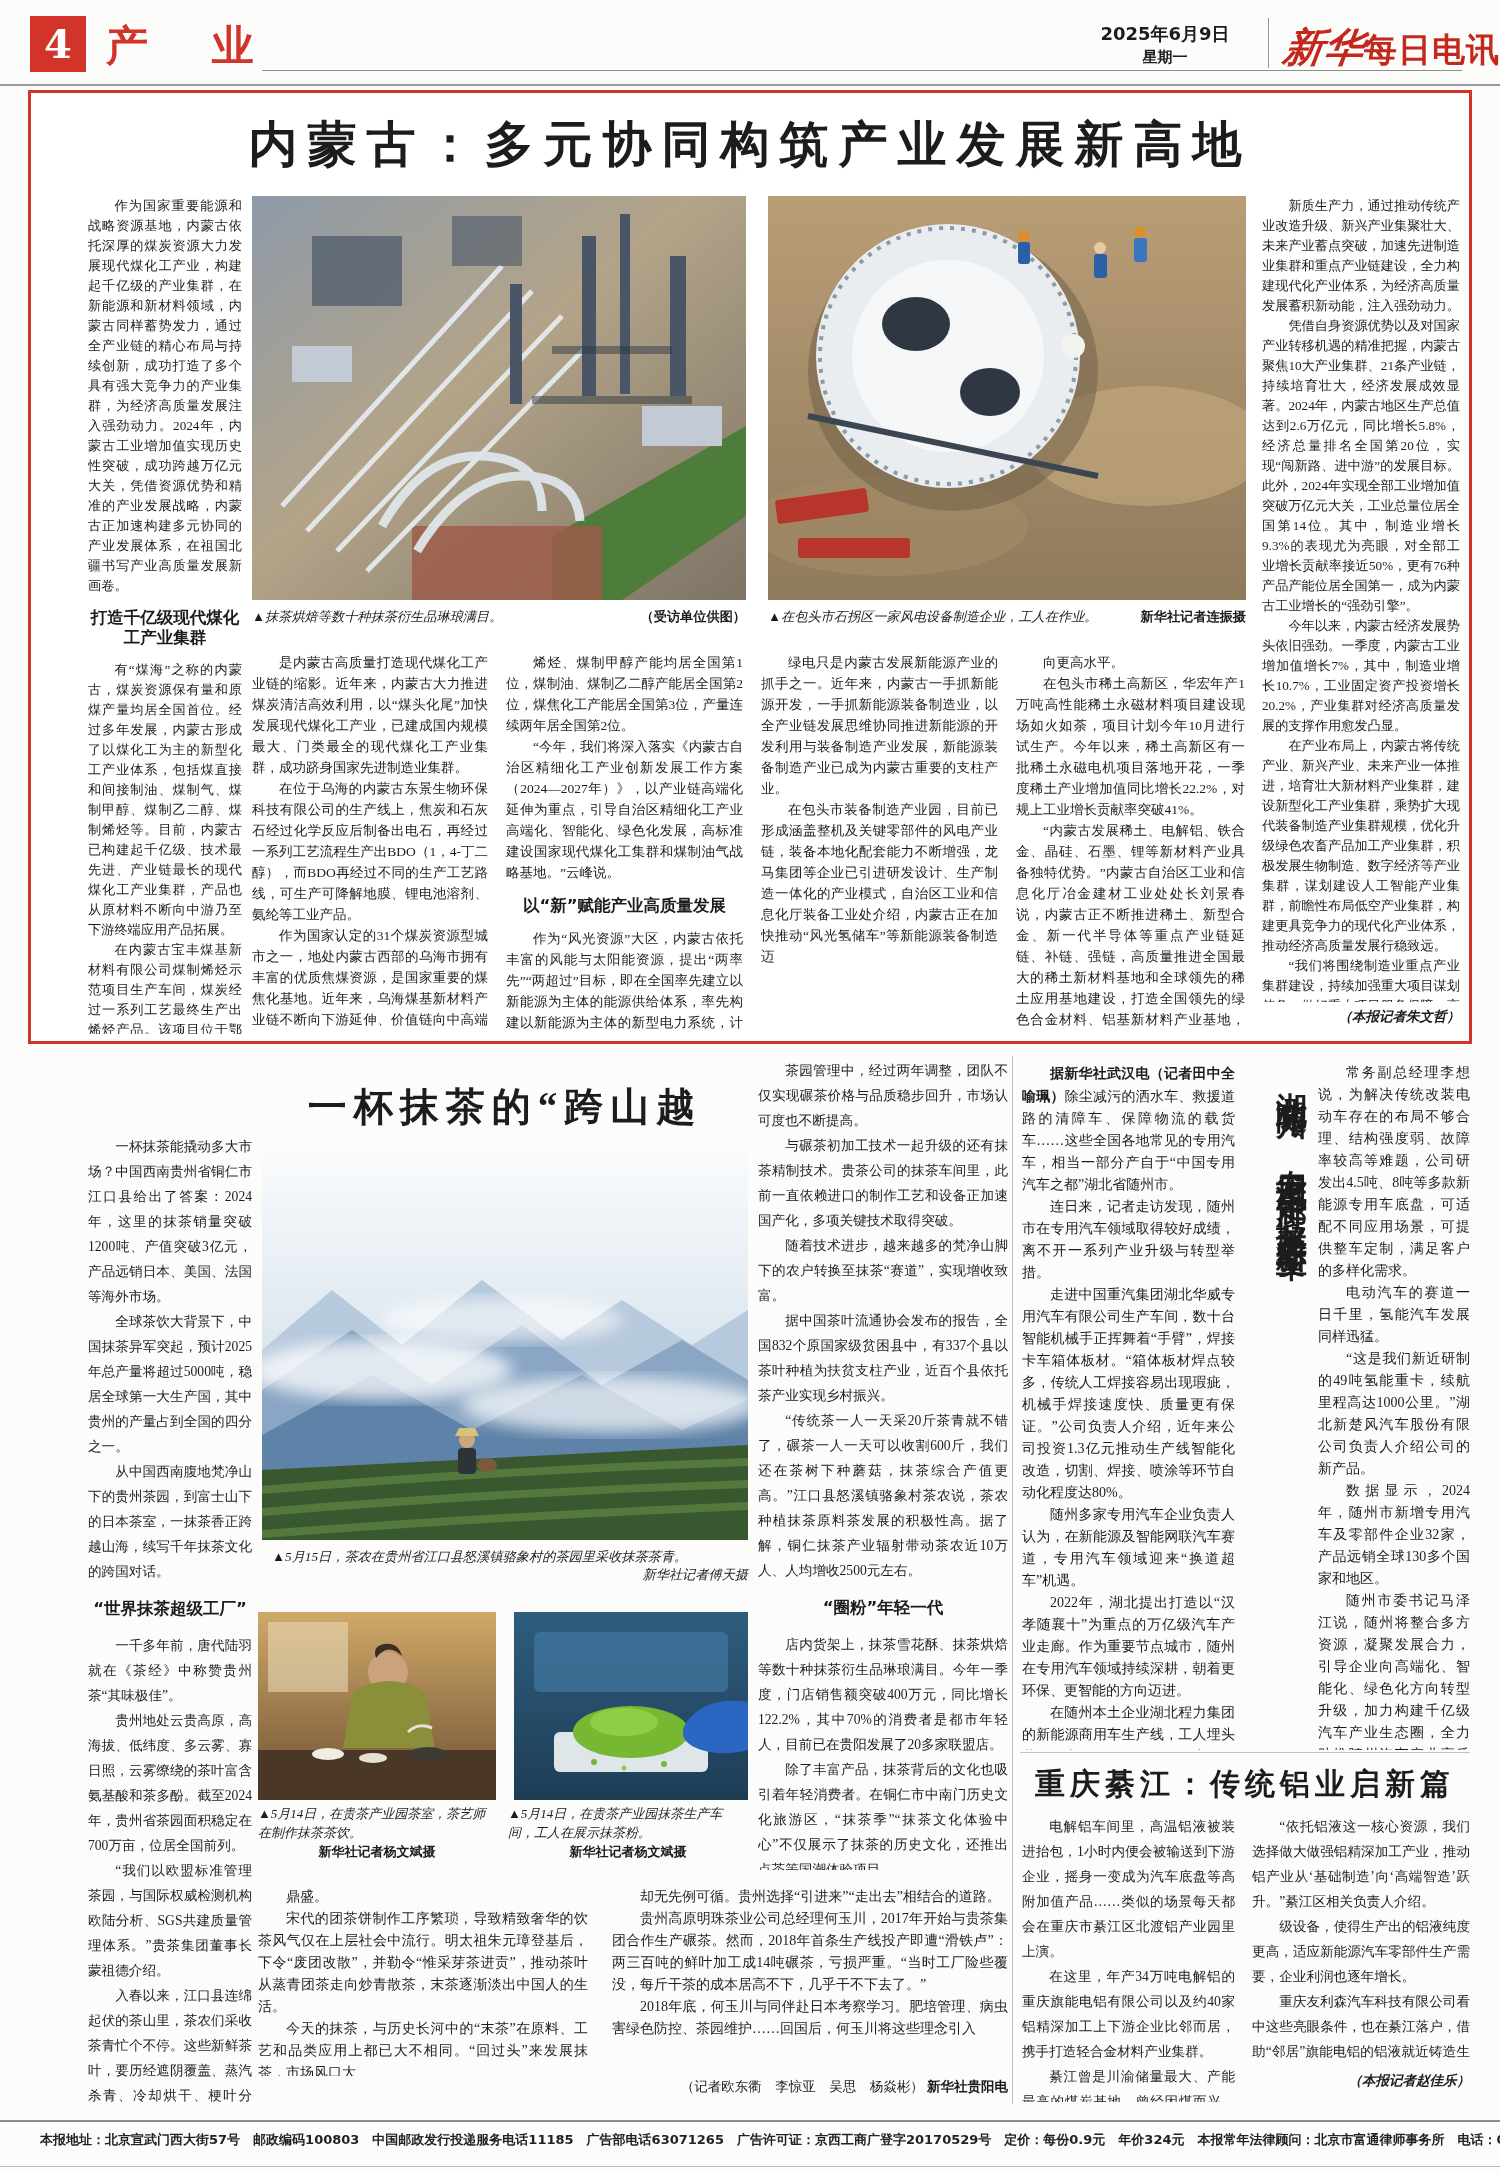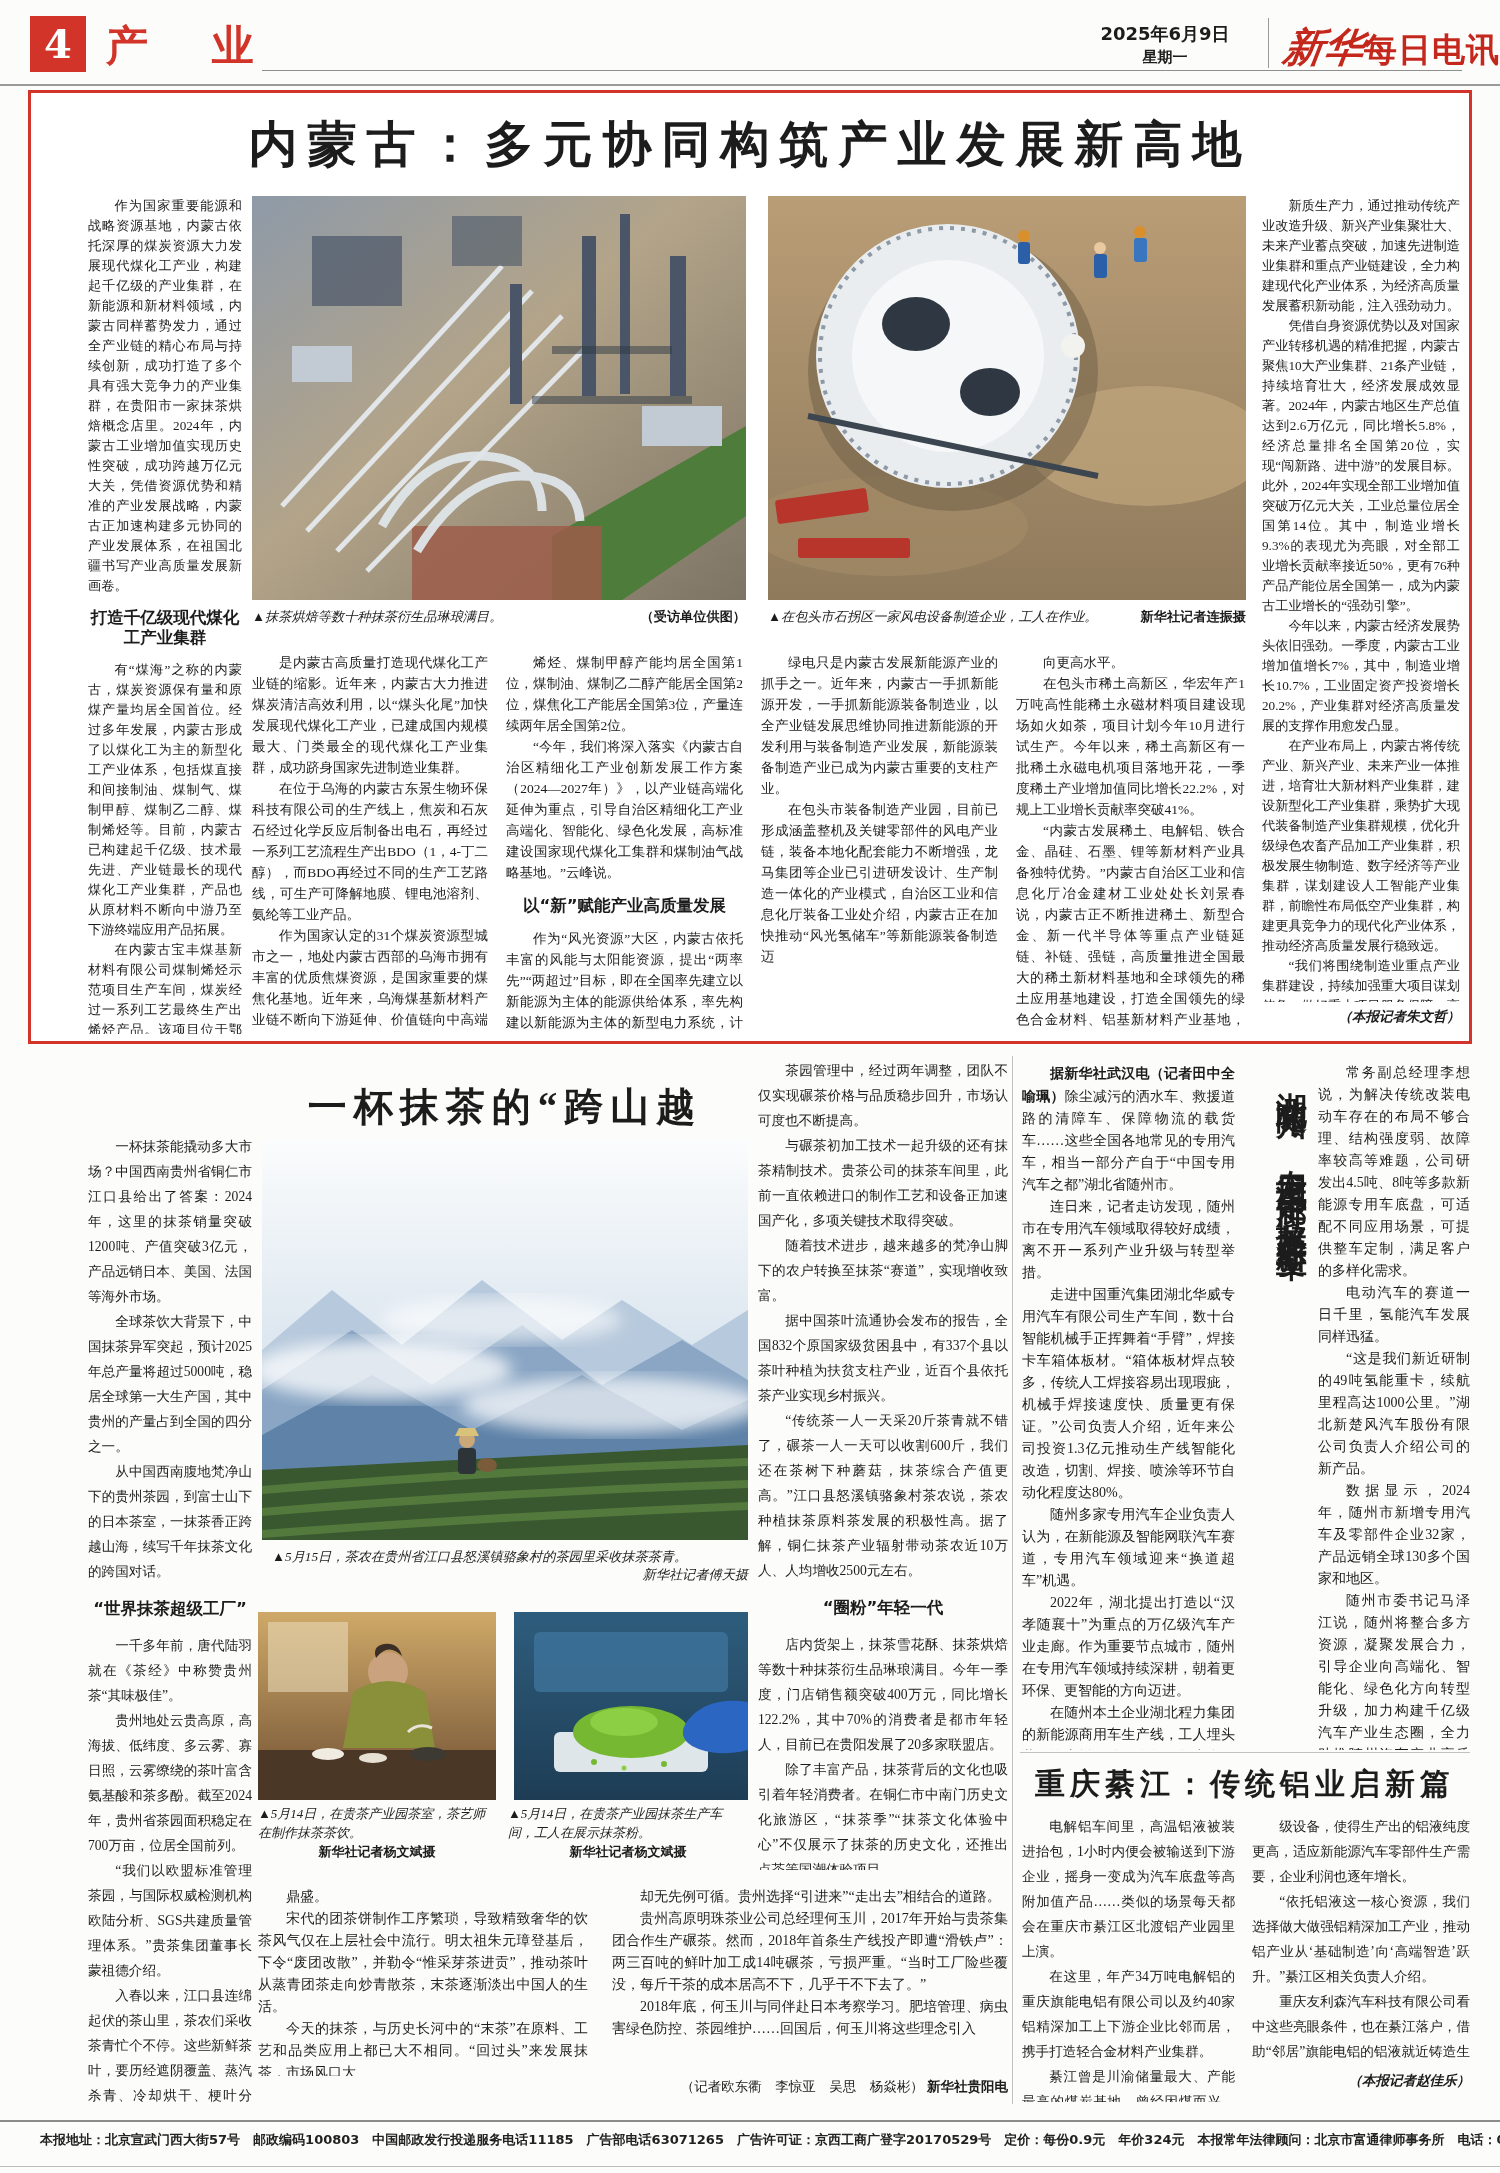--- a/index.html
+++ b/index.html
@@ -70,21 +70,21 @@
   </div>
   <div class="abs vline"></div>
   <div class="abs masthead">
     <span class="mh1">新华</span><span class="mh2">每日电讯</span>
   </div>
 
   <div class="abs redbox"></div>
   <div class="abs headline1">内蒙古：多元协同构筑产业发展新高地</div>
 
   <div class="abs col fA" style="left:88px;top:196px;width:154px;height:838px;">
-    <p class="para">作为国家重要能源和战略资源基地，内蒙古依托深厚的煤炭资源大力发展现代煤化工产业，构建起千亿级的产业集群，在新能源和新材料领域，内蒙古同样蓄势发力，通过全产业链的精心布局与持续创新，成功打造了多个具有强大竞争力的产业集群，在贵阳市一家抹茶烘焙概念店里。2024年，内蒙古工业增加值实现历史性突破，成功跨越万亿元大关，凭借资源优势和精准的产业发展战略，内蒙古正加速构建多元协同的产业发展体系，在祖国北疆书写产业高质量发展新画卷。</p>
+    <p class="para">作为国家重要能源和战略资源基地，内蒙古依托深厚的煤炭资源大力发展现代煤化工产业，构建起千亿级的产业集群，在新能源和新材料领域，内蒙古同样蓄势发力，通过全产业链的精心布局与持续创新，成功打造了多个具有强大竞争力的产业集群，为经济高质量发展注入强劲动力。2024年，内蒙古工业增加值实现历史性突破，成功跨越万亿元大关，凭借资源优势和精准的产业发展战略，内蒙古正加速构建多元协同的产业发展体系，在祖国北疆书写产业高质量发展新画卷。</p>
     <div class="sub">打造千亿级现代煤化工产业集群</div>
     <div>
         <p class="para">有“煤海”之称的内蒙古，煤炭资源保有量和原煤产量均居全国首位。经过多年发展，内蒙古形成了以煤化工为主的新型化工产业体系，包括煤直接和间接制油、煤制气、煤制甲醇、煤制乙二醇、煤制烯烃等。目前，内蒙古已构建起千亿级、技术最先进、产业链最长的现代煤化工产业集群，产品也从原材料不断向中游乃至下游终端应用产品拓展。</p>
         <p class="para">在内蒙古宝丰煤基新材料有限公司煤制烯烃示范项目生产车间，煤炭经过一系列工艺最终生产出烯烃产品。该项目位于鄂尔多斯市乌审旗图克工业园区，设备装置全部由我国自主生产制造，其中23项关键技术设备达到国际顶尖水平。该项目年产300万吨，是目前全球单体规模最大的煤制烯烃生产项目。</p>
       </div>
   </div>
 
   <div class="abs" style="left:252px;top:196px;width:494px;height:404px;">
     <svg class="photo" width="494" height="404" viewBox="0 0 494 404" preserveAspectRatio="none">
       <defs>
@@ -379,22 +379,22 @@
   <div class="abs headline3">重庆綦江：传统铝业启新篇</div>
   <div class="abs col fC" style="left:1022px;top:1814px;width:213px;height:288px;">
     <div>
         <p class="para">电解铝车间里，高温铝液被装进抬包，1小时内便会被输送到下游企业，摇身一变成为汽车底盘等高附加值产品……类似的场景每天都会在重庆市綦江区北渡铝产业园里上演。</p>
         <p class="para">在这里，年产34万吨电解铝的重庆旗能电铝有限公司以及约40家铝精深加工上下游企业比邻而居，携手打造轻合金材料产业集群。</p>
         <p class="para">綦江曾是川渝储量最大、产能最高的煤炭基地，曾经因煤而兴，也曾因煤而困。随着资源枯竭，当地煤矿陆续关停，綦江区结合既有产业基础，把目光投向铝产业。</p>
       </div>
   </div>
   <div class="abs col fC" style="left:1252px;top:1814px;width:218px;height:252px;">
     <div>
+        <p class="para">“依托铝液这一核心资源，我们选择做大做强铝精深加工产业，推动铝产业从‘基础制造’向‘高端智造’跃升。”綦江区相关负责人介绍。</p>
         <p class="para">级设备，使得生产出的铝液纯度更高，适应新能源汽车零部件生产需要，企业利润也逐年增长。</p>
-        <p class="para">“依托铝液这一核心资源，我们选择做大做强铝精深加工产业，推动铝产业从‘基础制造’向‘高端智造’跃升。”綦江区相关负责人介绍。</p>
         <p class="para">重庆友利森汽车科技有限公司看中这些亮眼条件，也在綦江落户，借助“邻居”旗能电铝的铝液就近铸造生产零部件。</p>
         <p class="para">数据显示，2024年綦江铝合金材料产业实现产值161亿元；今年一季度实现产值41.16亿元，同比增长9.07%，占全区规上工业总产值54.78%。</p>
       </div>
   </div>
   <div class="abs byline" style="left:1252px;top:2072px;width:218px;">（本报记者赵佳乐）</div>
 
   <div class="abs f-line1"></div>
   <div class="abs footer-text">本报地址：北京宣武门西大街57号　邮政编码100803　中国邮政发行投递服务电话11185　广告部电话63071265　广告许可证：京西工商广登字20170529号　定价：每份0.9元　年价324元　本报常年法律顾问：北京市富通律师事务所　电话：010-88406617，13901102545</div>
   <div class="abs f-line2"></div>
 

